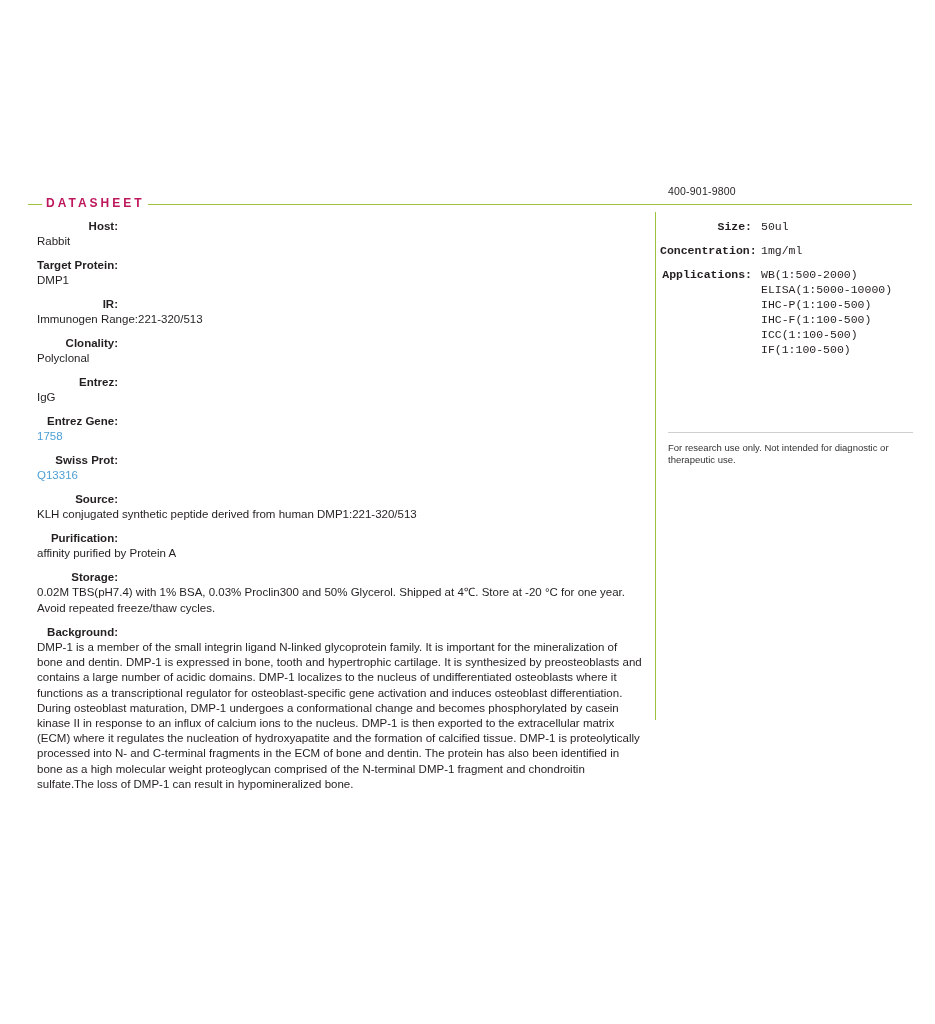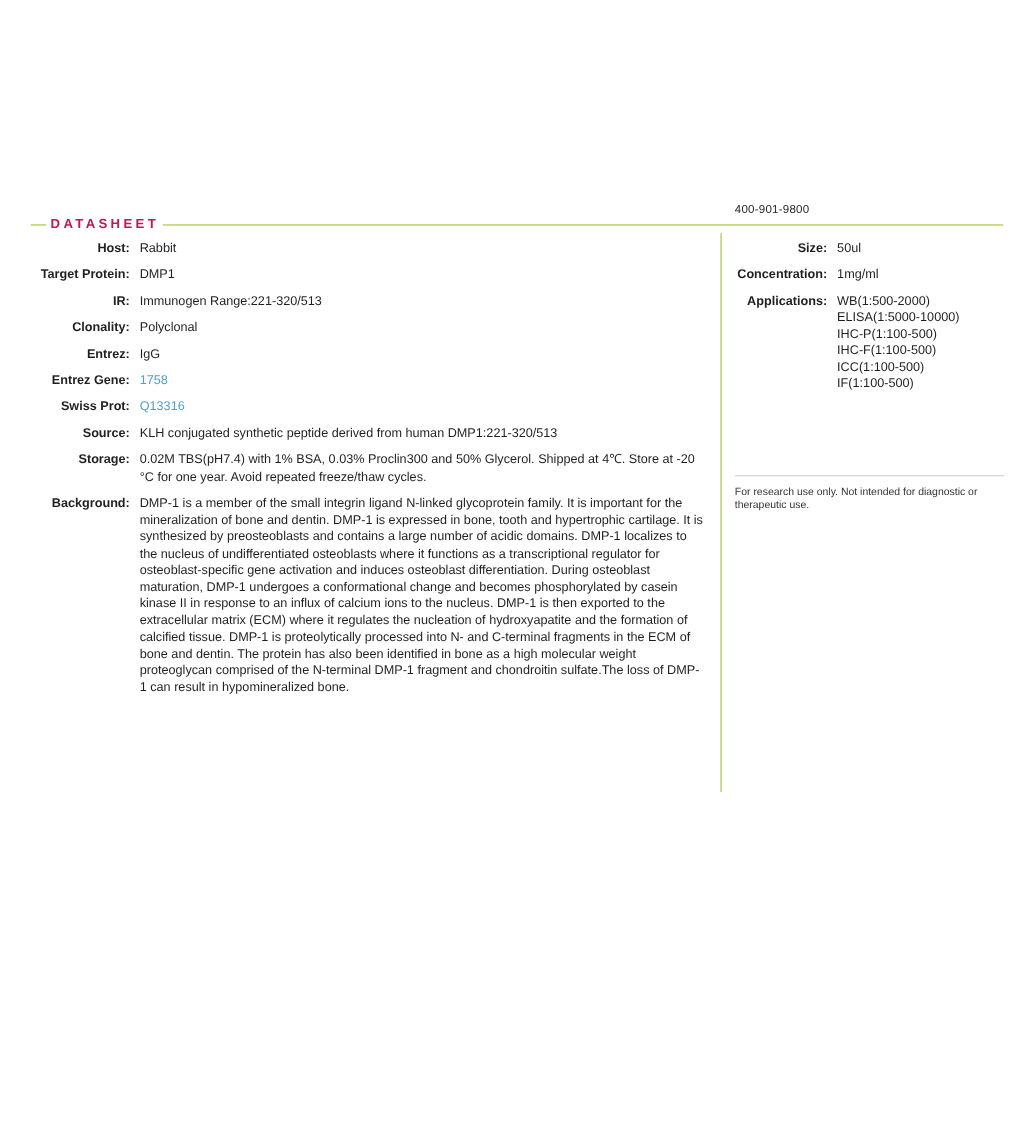--- a/index.html
+++ b/index.html
@@ -83,20 +83,21 @@
   .left-col {
     position: absolute;
     left: 28px;
     top: 219px;
     width: 614px;
   }
   .row {
     display: flex;
     align-items: flex-start;
     margin-bottom: 9px;
+    flex-direction: column;
   }
   .row .lbl {
     width: 90px;
     min-width: 90px;
     text-align: right;
     font-weight: bold;
     font-size: 11.5px;
     line-height: 15px;
     padding-right: 0;
     color: #231f20;
@@ -120,20 +121,21 @@
   .right-col {
     position: absolute;
     left: 660px;
     top: 219px;
     width: 268px;
   }
   .rrow {
     display: flex;
     align-items: flex-start;
     margin-bottom: 9px;
+    font-family: Liberation Mono, monospace;
   }
   .rrow .lbl {
     width: 92px;
     min-width: 92px;
     text-align: right;
     font-weight: bold;
     font-size: 11.5px;
     line-height: 15px;
     color: #231f20;
   }
@@ -223,20 +225,24 @@
     <div class="row">
       <div class="lbl">Swiss Prot:</div>
       <div class="val link">Q13316</div>
     </div>
 
     <div class="row">
       <div class="lbl">Source:</div>
       <div class="val">KLH conjugated synthetic peptide derived from human DMP1:221-320/513</div>
     </div>
 
+    <div class="row">
+      <div class="lbl">Purification:</div>
+      <div class="val">affinity purified by Protein A</div>
+    </div>
 
     <div class="row storage">
       <div class="lbl">Storage:</div>
       <div class="val">0.02M TBS(pH7.4) with 1% BSA, 0.03% Proclin300 and 50% Glycerol. Shipped at 4℃. Store at -20 °C for one year. Avoid repeated freeze/thaw cycles.</div>
     </div>
 
     <div class="row bg">
       <div class="lbl">Background:</div>
       <div class="val">DMP-1 is a member of the small integrin ligand N-linked glycoprotein family. It is important for the mineralization of bone and dentin. DMP-1 is expressed in bone, tooth and hypertrophic cartilage. It is synthesized by preosteoblasts and contains a large number of acidic domains. DMP-1 localizes to the nucleus of undifferentiated osteoblasts where it functions as a transcriptional regulator for osteoblast-specific gene activation and induces osteoblast differentiation. During osteoblast maturation, DMP-1 undergoes a conformational change and becomes phosphorylated by casein kinase II in response to an influx of calcium ions to the nucleus. DMP-1 is then exported to the extracellular matrix (ECM) where it regulates the nucleation of hydroxyapatite and the formation of calcified tissue. DMP-1 is proteolytically processed into N- and C-terminal fragments in the ECM of bone and dentin. The protein has also been identified in bone as a high molecular weight proteoglycan comprised of the N-terminal DMP-1 fragment and chondroitin sulfate.The loss of DMP-1 can result in hypomineralized bone.</div>
     </div>

